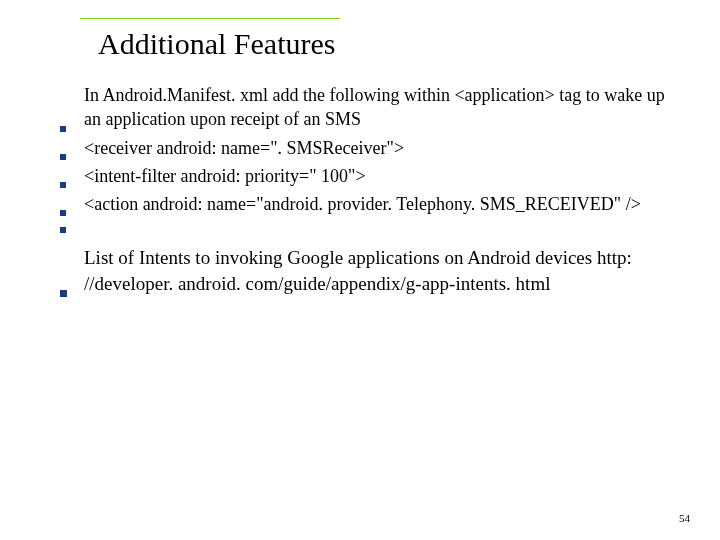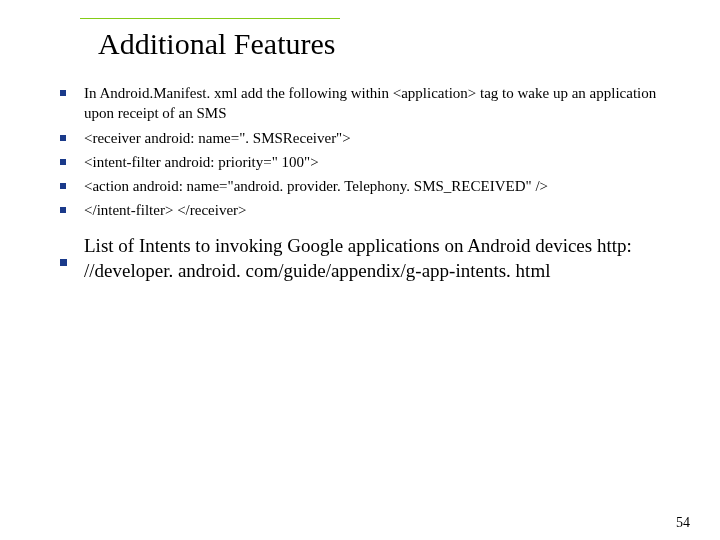--- a/index.html
+++ b/index.html
@@ -24,51 +24,51 @@
   }
   .content{
     margin:22px 40px 0 60px;
   }
   ul.small{
     list-style:none;
     padding:0;margin:0 0 12px 0;
   }
   ul.small li{
     display:flex;
-    align-items:flex-start;
-    font-size:15px;
+    align-items:flex-end;
+    font-size:18px;
     line-height:1.35;
     margin-bottom:4px;
   }
   ul.small li .sq{
     width:6px;height:6px;
     background:#1a3a8a;
     flex:0 0 6px;
     margin:7px 18px 0 0;
   }
   ul.big{
     list-style:none;
     padding:0;margin:10px 0 0 0;
   }
   ul.big li{
     display:flex;
-    align-items:center;
+    align-items:flex-end;
     font-size:19px;
     line-height:1.35;
   }
   ul.big li .sq{
     width:7px;height:7px;
     background:#1a3a8a;
     flex:0 0 7px;
     margin:9px 17px 0 0;
   }
   .pagenum{
     position:absolute;
-    right:30px;bottom:9px;
-    font-size:14px;
+    right:30px;bottom:16px;
+    font-size:11px;
   }
 </style>
 </head>
 <body>
 
 <div class="title-wrap">
   <div class="title">Additional Features</div>
 </div>
 
 <div class="content">
@@ -84,21 +84,20 @@
     <li>
         <span class="sq"></span>
         <span>&lt;intent-filter android: priority=" 100"&gt;</span>
       </li>
     <li>
         <span class="sq"></span>
         <span>&lt;action android: name="android. provider. Telephony. SMS_RECEIVED" /&gt;</span>
       </li>
     <li>
         <span class="sq"></span>
-        <span>&lt;/intent-filter&gt; &lt;/receiver&gt;</span>
       </li>
   </ul>
   <ul class="big">
     <li>
         <span class="sq"></span>
         <span>List of Intents to invoking Google applications on Android devices http: //developer. android. com/guide/appendix/g-app-intents. html</span>
       </li>
   </ul>
 </div>
 

